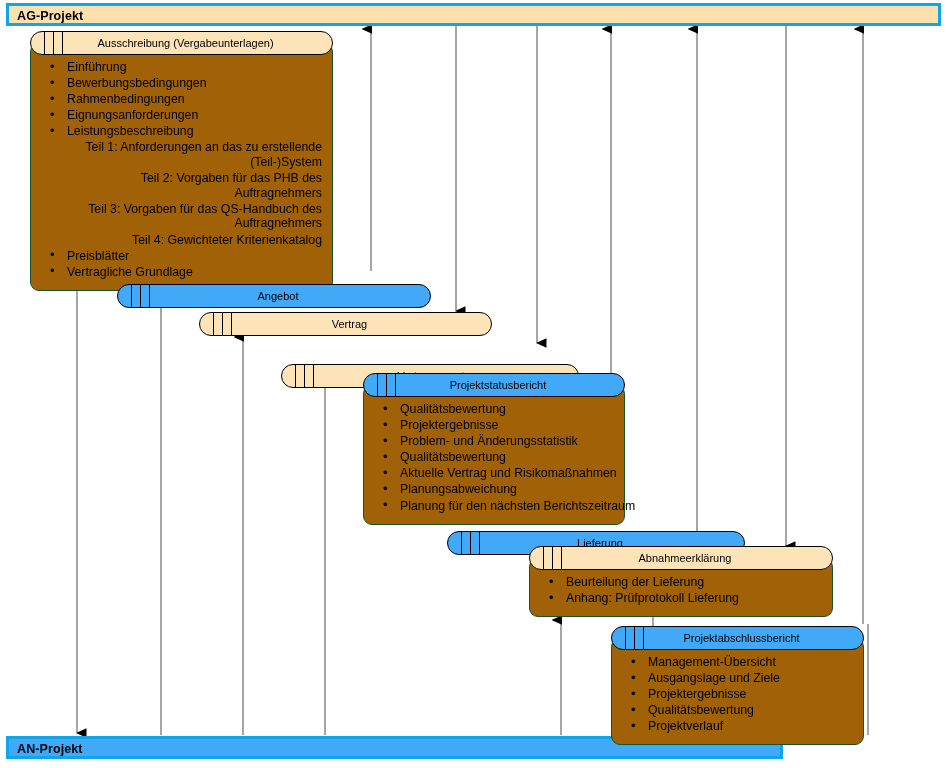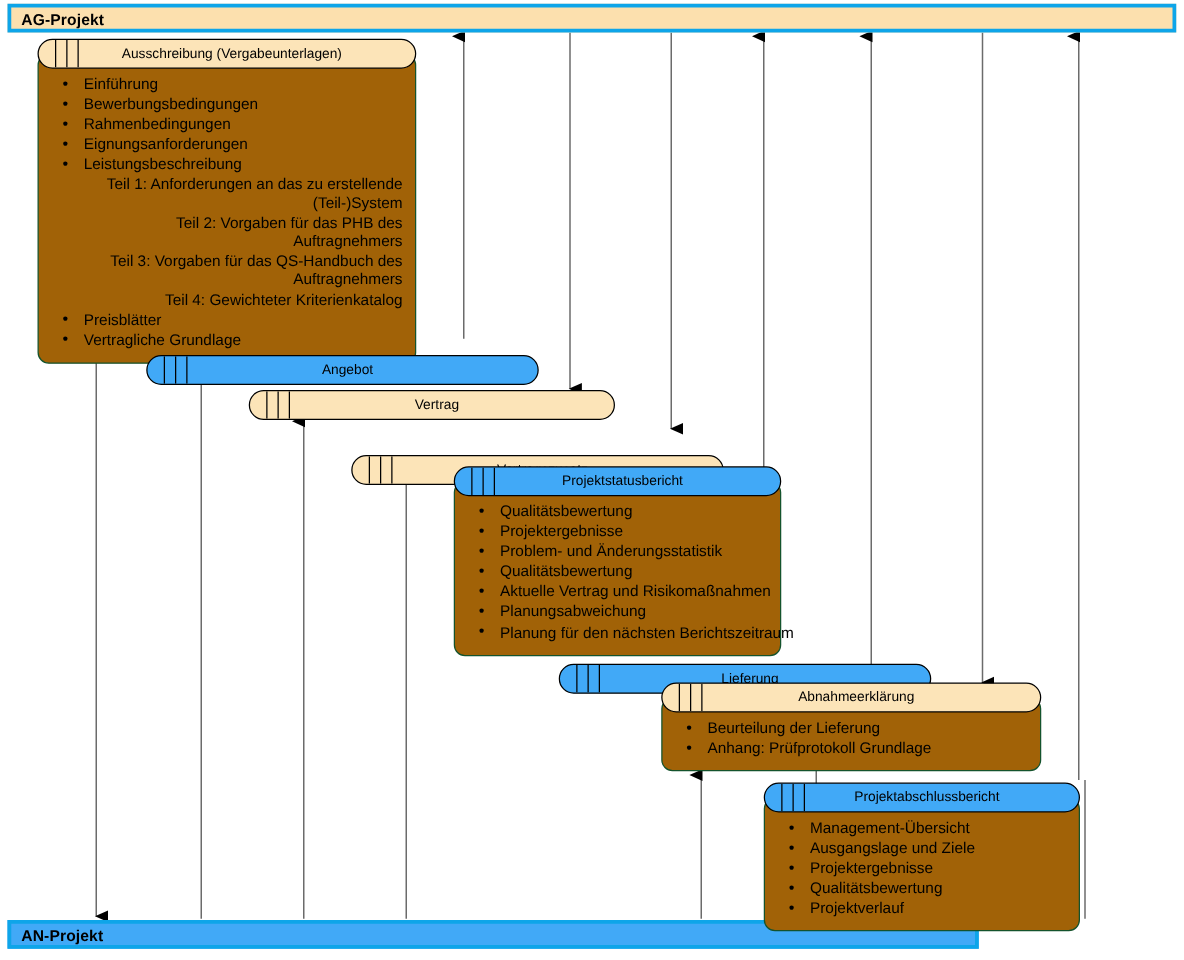--- a/index.html
+++ b/index.html
@@ -224,21 +224,21 @@
   <div class="node has-body" style="left:529px;top:546px;width:304px;">
     <div class="pill pill-tan">
       <span class="tick t1"></span>
       <span class="tick t2"></span>
       <span class="tick t3"></span>
       <span class="pill-title">Abnahmeerklärung</span>
     </div>
     <div class="body">
       <ul>
         <li>Beurteilung der Lieferung</li>
-        <li>Anhang: Prüfprotokoll Grundlage</li>
+        <li>Anhang: Prüfprotokoll Lieferung</li>
       </ul>
     </div>
   </div>
 
   <div class="node has-body" style="left:611px;top:626px;width:253px;">
     <div class="pill pill-blue">
       <span class="tick t1"></span>
       <span class="tick t2"></span>
       <span class="tick t3"></span>
       <span class="pill-title">Projektabschlussbericht</span>

